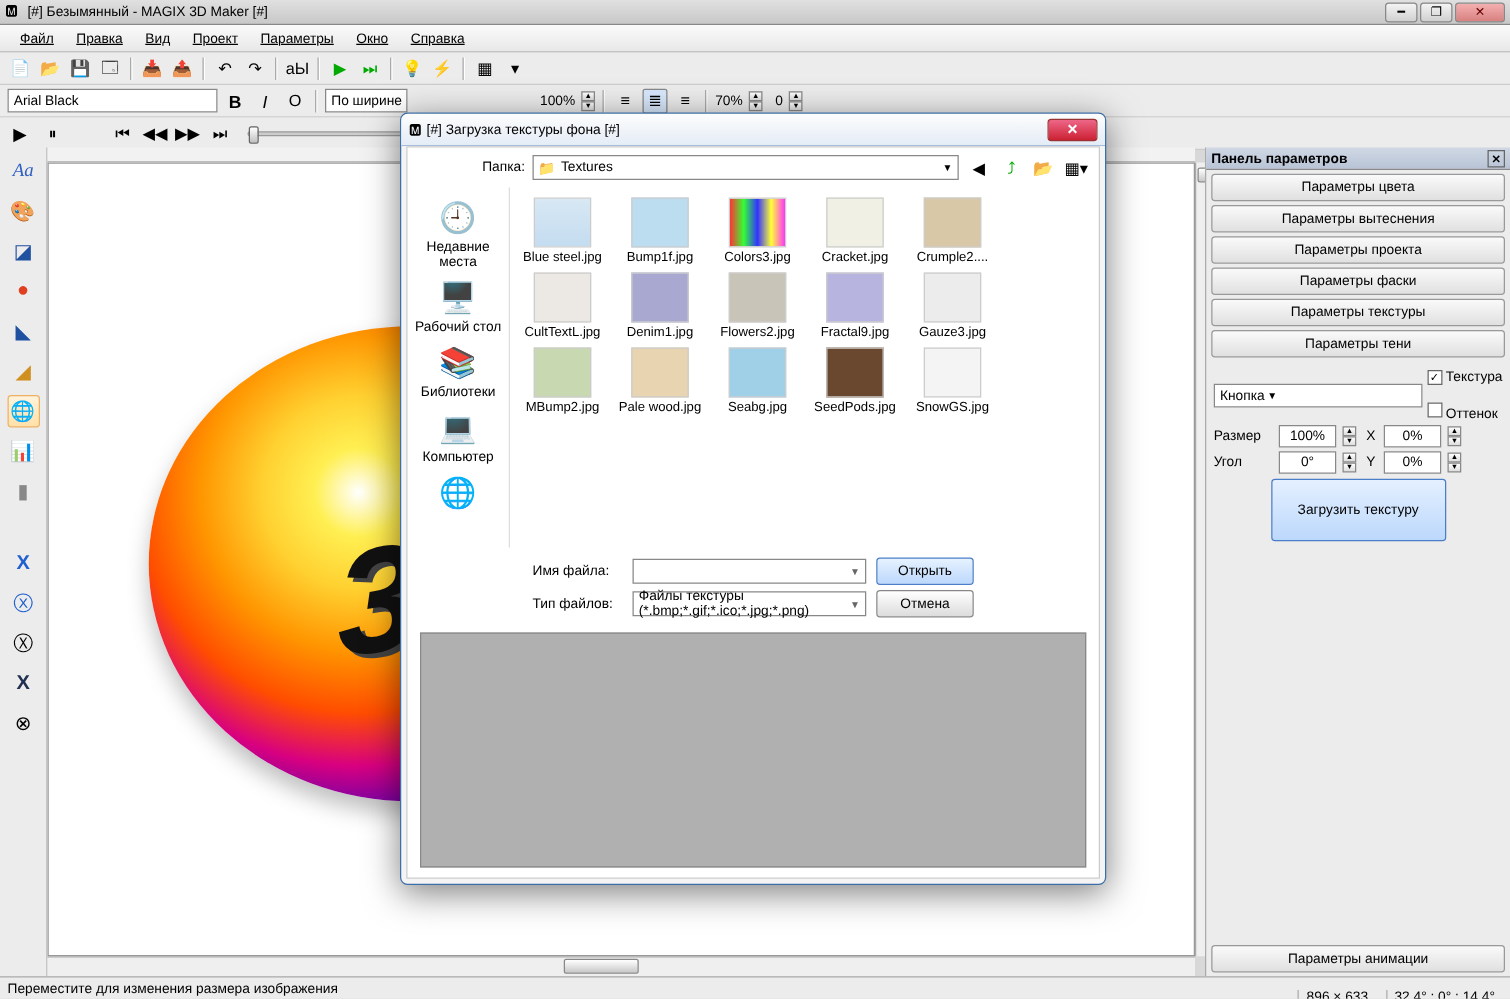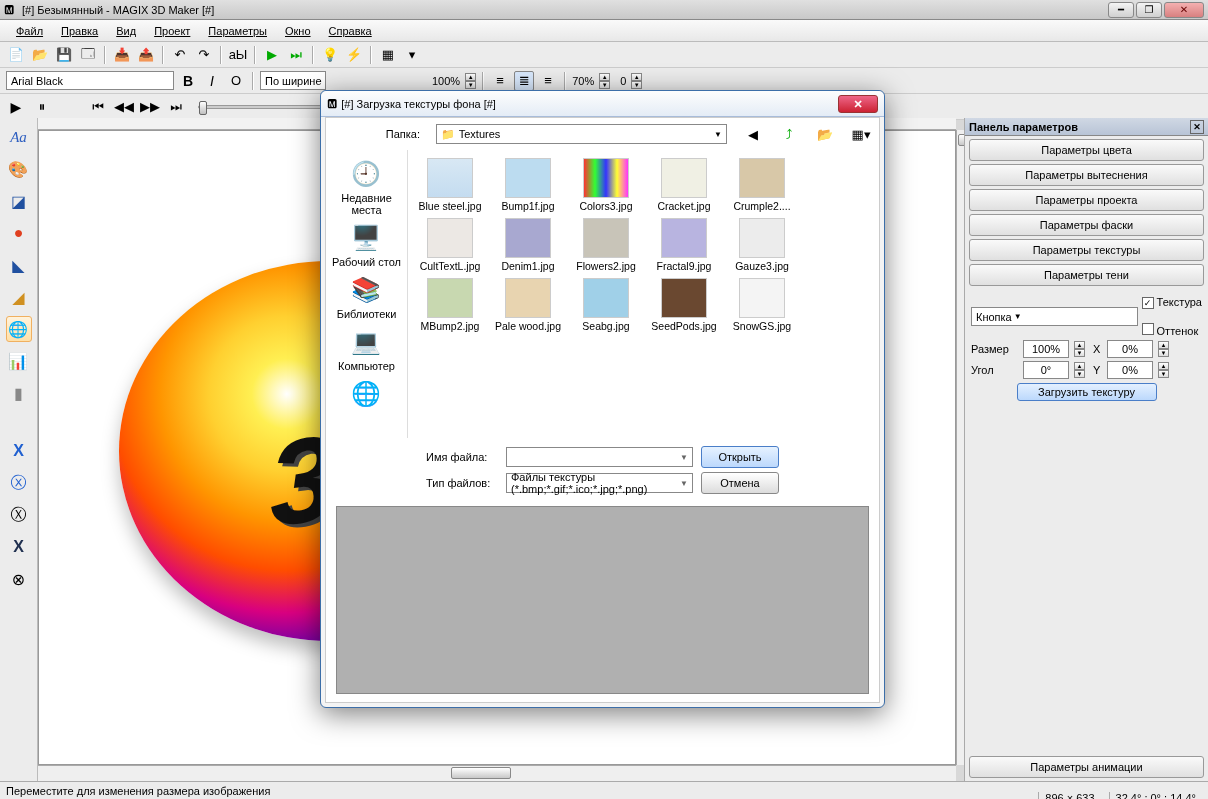--- a/index.html
+++ b/index.html
@@ -45,32 +45,32 @@
 
 .rightpanel { position:absolute; right:0; top:0; bottom:0; width:244px; background:#ececec; border-left:1px solid #aaa;}
 .rp-title { height:18px; background:linear-gradient(#d0d8e4,#b8c4d6); display:flex; align-items:center; padding:0 4px; font-weight:bold; border-bottom:1px solid #888;}
 .rp-title .x { margin-left:auto; width:14px; height:14px; border:1px solid #666; font-size:9px; text-align:center; line-height:12px; cursor:pointer;}
 .rp-btn { margin:3px 4px; border:1px solid #999; border-radius:3px; background:linear-gradient(#fafafa,#e0e0e0); height:22px; display:flex; align-items:center; justify-content:center; cursor:pointer;}
 .rp-btn.bottom { position:absolute; left:0; right:0;}
 .rp-form { padding:4px 6px;}
 .rp-row { display:flex; align-items:center; gap:4px; margin:3px 0;}
 .rp-row label{ width:48px;}
 .numbox { width:46px; height:18px; border:1px solid #888; background:#fff; text-align:center;}
-.loadbtn { margin: 4px auto; padding:2px 12px; border:1px solid #4a7ec8; border-radius:3px; background:linear-gradient(#e4f0ff,#bcd8fc); cursor:pointer; display:block; width:140px; text-align:center;}
+.loadbtn { margin: 4px auto; padding:18px 12px; border:1px solid #4a7ec8; border-radius:3px; background:linear-gradient(#e4f0ff,#bcd8fc); cursor:pointer; display:block; width:140px; text-align:center;}
 
 .statusbar { position:absolute; left:0; right:0; bottom:0; height:18px; background:#ececec; border-top:1px solid #aaa; display:flex; align-items:center; padding:0 6px;}
 .statusbar .r { margin-left:auto; display:flex; gap:8px;}
 .statusbar .r span { border-left:1px solid #aaa; padding:0 6px;margin-top:15px;}
 
 
 .dialog { position:absolute; left:320px; top:90px; width:565px; height:618px; background:#f4f4f4; border:1px solid #3c6ea8; border-radius:6px; box-shadow:0 6px 28px rgba(0,0,0,0.5);}
 .dlg-title { height:26px; background:linear-gradient(#fdfdfd,#e4ecf6); border-bottom:1px solid #a8bcda; display:flex; align-items:center; padding:0 6px; border-radius:6px 6px 0 0;}
 .dlg-close { margin-left:auto; width:40px; height:18px; background:linear-gradient(#e68,#c23); border:1px solid #933; border-radius:3px; color:#fff; text-align:center; line-height:16px; cursor:pointer; font-weight:bold;}
 .dlg-body { position:absolute; top:26px; left:4px; right:4px; bottom:4px; background:#fff; border:1px solid #ccc;}
-.dlg-top { display:flex; align-items:center; padding:6px 8px; gap:16px;}
+.dlg-top { display:flex; align-items:center; padding:6px 8px; gap:6px;}
 .dlg-top label { width:86px; text-align:right;}
 .foldersel { flex:1; height:20px; border:1px solid #888; display:flex; align-items:center; padding:0 4px; gap:4px;}
 .navico { width:20px; height:20px; display:flex; align-items:center; justify-content:center; cursor:pointer; font-size:13px;}
 .dlg-main { display:flex; height:288px;}
 .places { width:82px; border-right:1px solid #ddd; display:flex; flex-direction:column; align-items:center; padding:6px 0; gap:2px;}
 .place { text-align:center; cursor:pointer; padding:2px;}
 .place .pico { width:38px; height:32px; margin:0 auto 2px; display:flex; align-items:center; justify-content:center; font-size:24px;}
 .filegrid { flex:1; display:flex; flex-wrap:wrap; align-content:flex-start; padding:6px 4px; gap:2px; overflow-y:auto;}
 .file { width:76px; text-align:center; cursor:pointer; padding:2px;}
 .file .thumb { width:46px; height:40px; margin:0 auto 2px; border:1px solid #ccc;}

